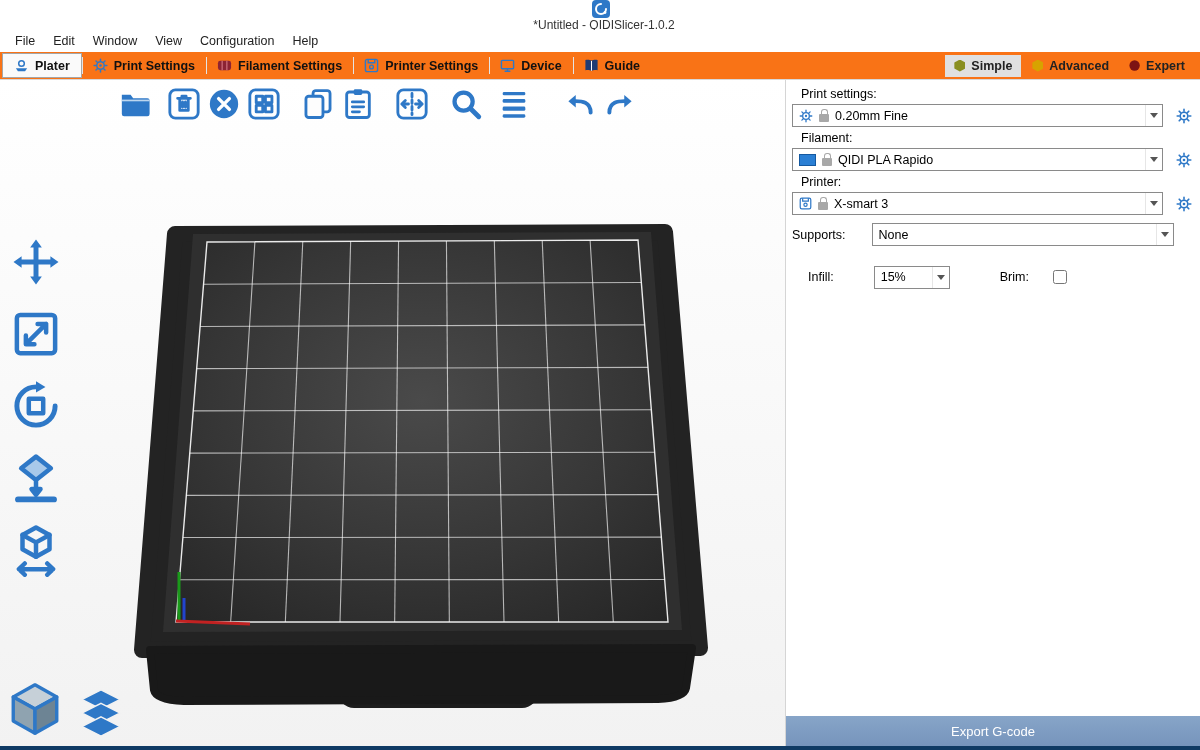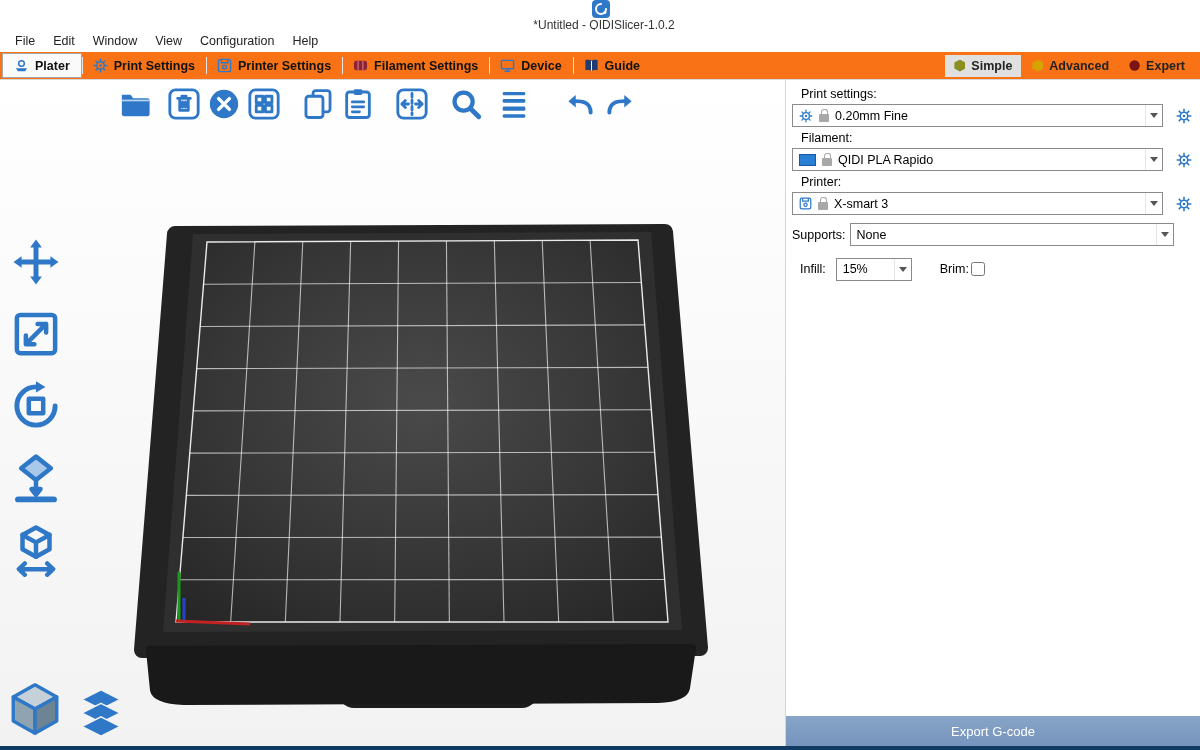--- a/index.html
+++ b/index.html
@@ -70,21 +70,21 @@
   .arrow-zone{width:17px;align-self:stretch;display:flex;align-items:center;justify-content:center;
     border-left:1px solid #e6e6e6;}
   .caret{width:0;height:0;border-left:4px solid transparent;border-right:4px solid transparent;
     border-top:5px solid #555;}
   .gear-btn{width:20px;height:23px;display:flex;align-items:center;justify-content:center;
     background:transparent;border:none;}
   .lock{width:10px;height:8px;background:#a8a8a8;border-radius:1px;position:relative;margin-top:4px;flex:0 0 auto;}
   .lock::before{content:"";position:absolute;top:-5px;left:1.5px;width:5px;height:5px;
     border:1.6px solid #a8a8a8;border-bottom:none;border-radius:3px 3px 0 0;}
   .swatch{width:17px;height:12px;background:#2a7fd4;border:1px solid #1559a0;flex:0 0 auto;}
-  .inline-row{display:flex;align-items:center;margin-top:8px;margin-bottom:2px;gap:2px;}
+  .inline-row{display:flex;align-items:center;margin-top:8px;margin-bottom:2px;gap:24px;}
   .supports-combo{margin-left:2px;}
   .infill-combo{flex:0 0 76px;}
   .brim-label{margin-left:26px;}
   .brim-check{width:14px;height:14px;}
   .export-btn{position:absolute;left:0;right:0;bottom:4px;height:30px;border:none;
     background:linear-gradient(#87a5c8,#7694bc);color:#fff;font-weight:normal;font-size:13px;
     font-family:"Liberation Sans",sans-serif;display:flex;align-items:center;justify-content:center;}
   .bottom-strip{position:absolute;left:0;bottom:0;width:1200px;height:4px;background:#0f3a64;z-index:5;}
   .icon-stroke{stroke:var(--blue);fill:none;stroke-width:2;stroke-linecap:round;stroke-linejoin:round;}
 </style>
@@ -127,34 +127,34 @@
       <g stroke="#2e78c7" stroke-width="1.6" fill="none" stroke-linecap="round">
         <circle cx="8" cy="8" r="4"></circle>
         <path d="M8 1.2v2M8 12.8v2M1.2 8h2M12.8 8h2M3.2 3.2l1.4 1.4M11.4 11.4l1.4 1.4M12.8 3.2l-1.4 1.4M4.6 11.4l-1.4 1.4"></path>
       </g>
       <circle cx="8" cy="8" r="1.4" fill="#2e78c7"></circle>
     </svg>
     <span>Print Settings</span>
   </div>
   <div class="tab">
     <svg width="15" height="15" viewBox="0 0 16 16">
+      <rect x="1" y="3" width="14" height="10" rx="2.5" fill="#8c2333"></rect>
+      <path d="M5.5 3v10M10.5 3v10" stroke="#c96a77" stroke-width="1.4"></path>
+    </svg>
+    <span>Filament Settings</span>
+  </div>
+  <div class="tab">
+    <svg width="15" height="15" viewBox="0 0 16 16">
       <g stroke="#2e78c7" stroke-width="1.5" fill="none">
         <rect x="1.5" y="1.5" width="13" height="13" rx="2"></rect>
         <path d="M4.5 1.5v3.6h7V1.5"></path>
         <circle cx="8" cy="9.6" r="2"></circle>
       </g>
     </svg>
     <span>Printer Settings</span>
-  </div>
-  <div class="tab">
-    <svg width="15" height="15" viewBox="0 0 16 16">
-      <rect x="1" y="3" width="14" height="10" rx="2.5" fill="#8c2333"></rect>
-      <path d="M5.5 3v10M10.5 3v10" stroke="#c96a77" stroke-width="1.4"></path>
-    </svg>
-    <span>Filament Settings</span>
   </div>
   <div class="tab">
     <svg width="15" height="15" viewBox="0 0 16 16">
       <g stroke="#2e78c7" stroke-width="1.5" fill="none" stroke-linecap="round">
         <rect x="1.5" y="2.5" width="13" height="9" rx="1"></rect>
         <path d="M5.5 14.2h5M8 11.5v2.7"></path>
       </g>
     </svg>
     <span>Device</span>
   </div>
@@ -447,21 +447,21 @@
     <div class="combo supports-combo" style="margin-right:20px;">
       <span>None</span>
       <span class="flex-spacer"></span>
       <span class="arrow-zone">
           <span class="caret"></span>
         </span>
     </div>
   </div>
 
   <div class="inline-row">
-    <span class="side-label" style="margin:8px;">Infill:</span>
+    <span class="side-label" style="margin:16px;">Infill:</span>
     <div class="combo infill-combo">
       <span>15%</span>
       <span class="flex-spacer"></span>
       <span class="arrow-zone">
           <span class="caret"></span>
         </span>
     </div>
     <span class="side-label brim-label" style="margin-top:0;margin-bottom:0;">Brim:</span>
     <input type="checkbox" class="brim-check" style="">
   </div>

